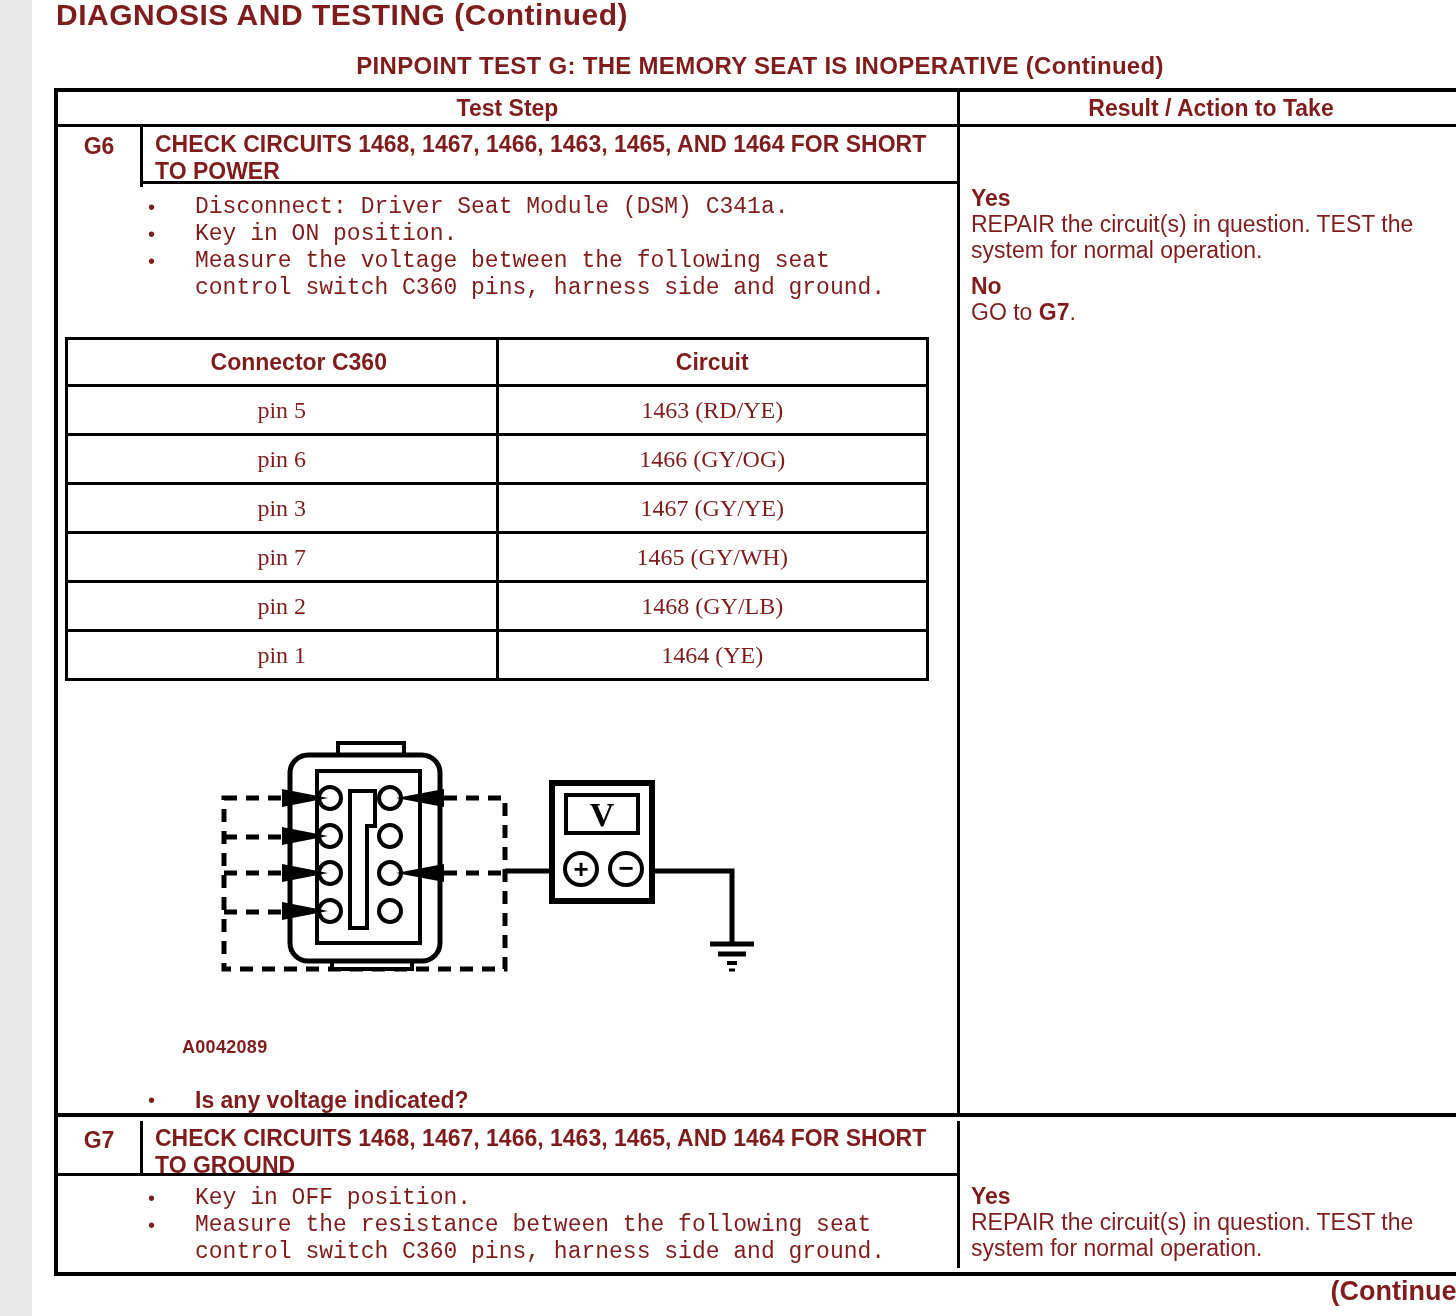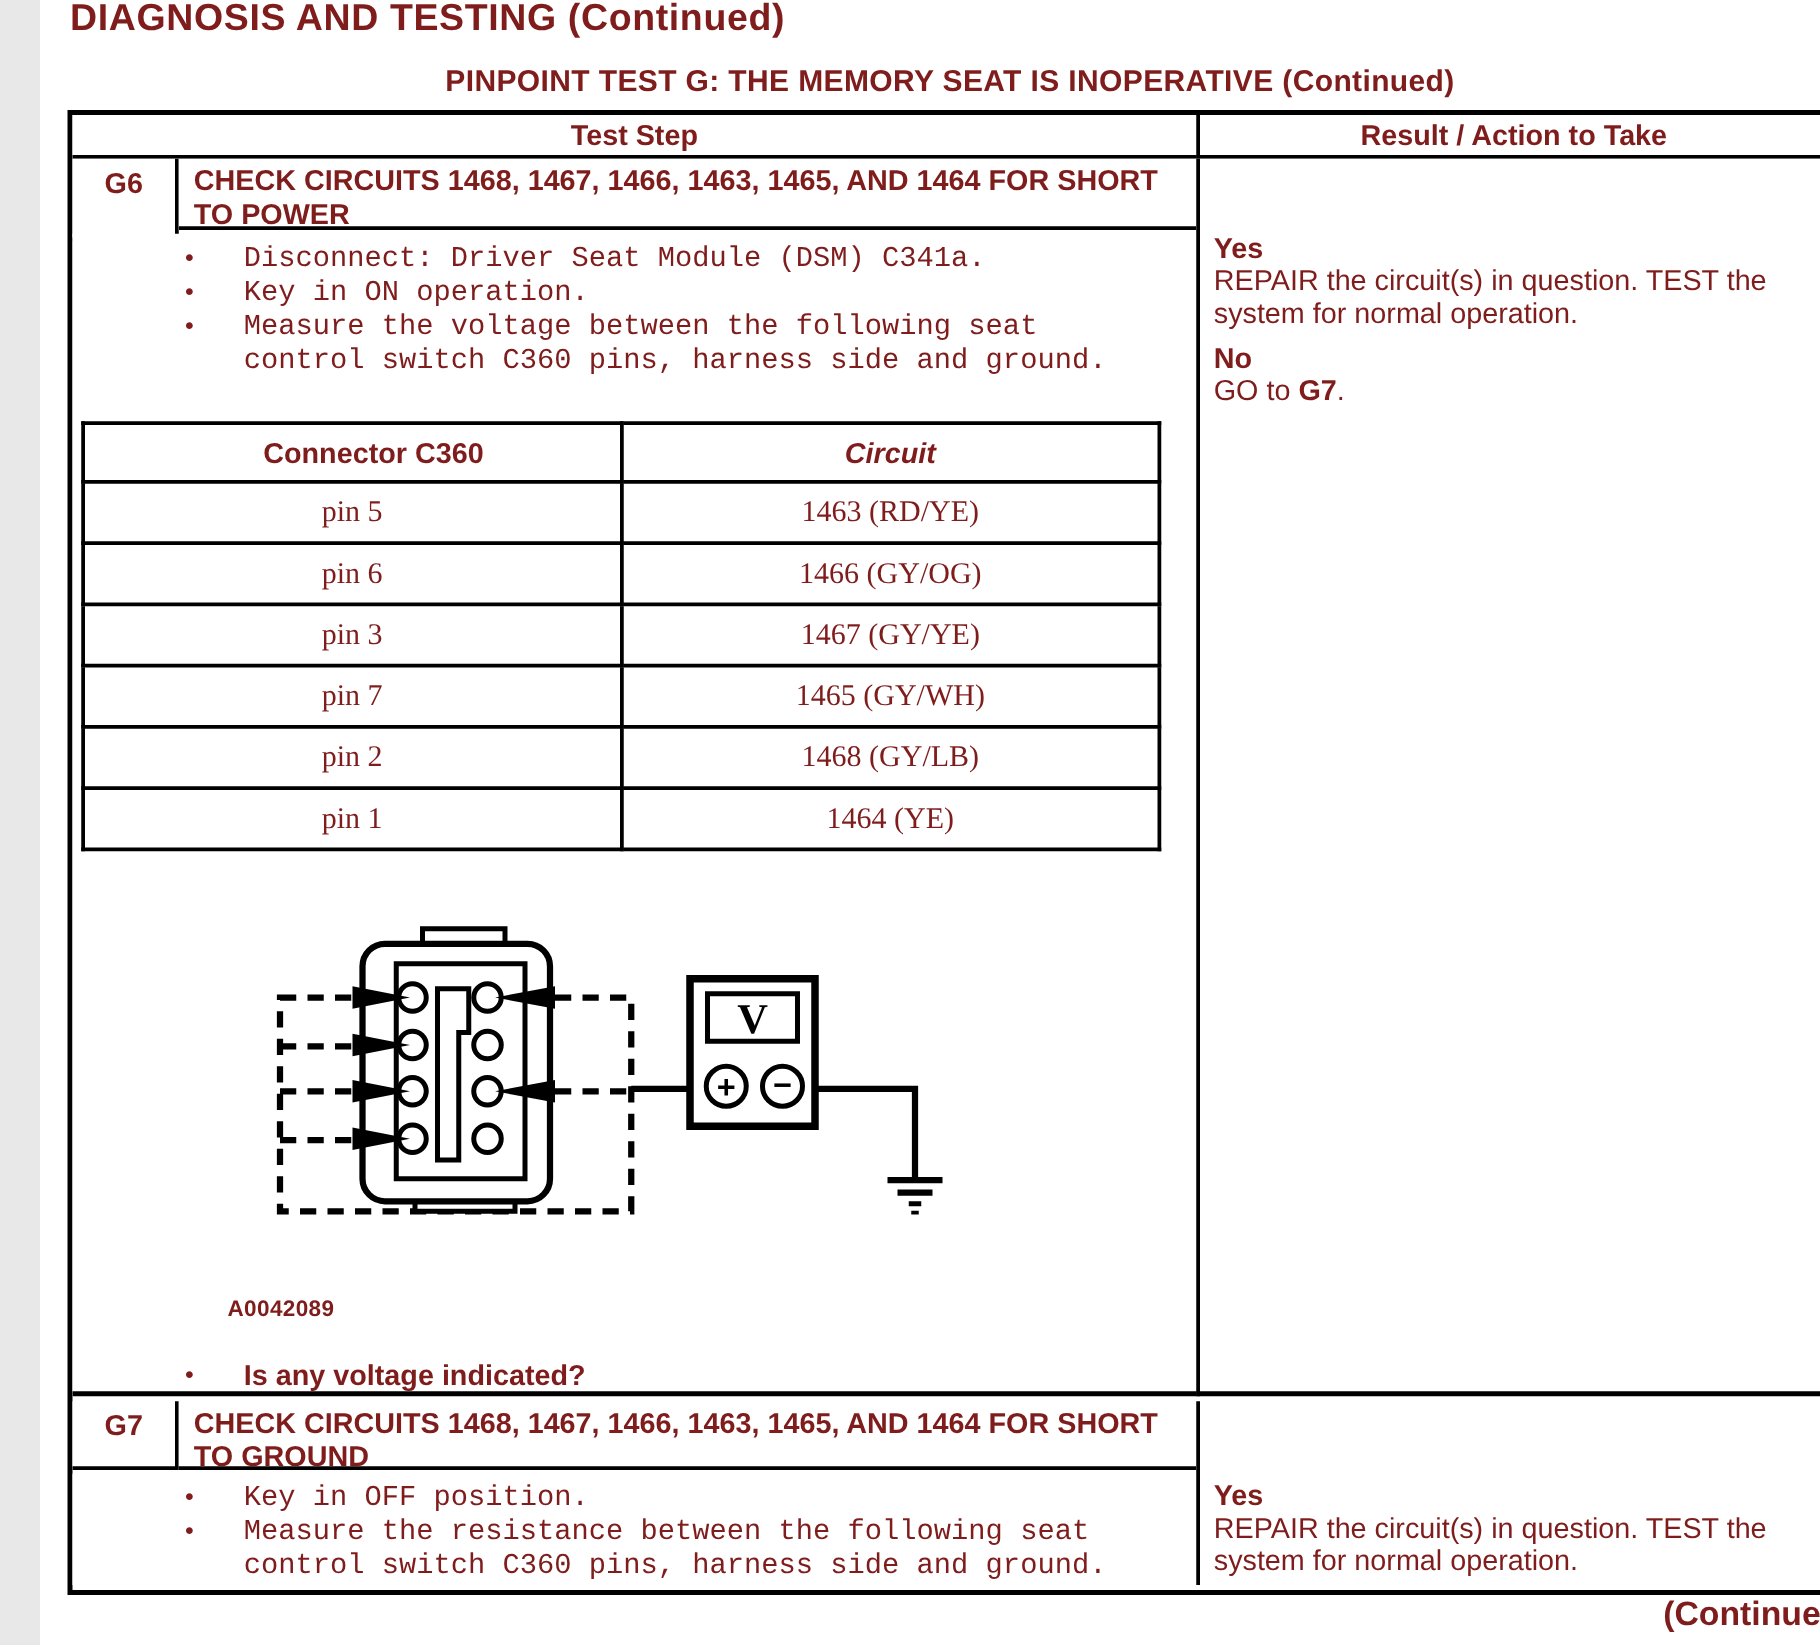--- a/index.html
+++ b/index.html
@@ -48,21 +48,21 @@
 
   .pin-table{
     position:absolute;left:7px;top:150px;width:864px;border-collapse:collapse;
   }
   .pin-table th,.pin-table td{
     border:3px solid #000;text-align:center;vertical-align:middle;
   }
   .pin-table th{height:42px;font-size:23px;font-weight:bold;font-family:"Liberation Sans",sans-serif;}
   .pin-table td{height:44px;font-size:24px;font-weight:normal;font-family:"Liberation Serif",serif;}
   .pin-table .c1{width:50%;padding-left:35px;}
-  .pin-table .c2{width:50%;font-style:italic;}
+  .pin-table .c2{width:50%;}
 
   .figure-svg{position:absolute;left:124px;top:536px;}
   .figure-id{position:absolute;left:124px;top:850px;font-size:18px;font-weight:bold;letter-spacing:.3px;}
   .question{position:absolute;left:88px;top:900px;display:flex;font-size:23px;font-weight:bold;line-height:27px;}
   .question .dot{font-weight:normal;}
 
   .res-label{font-weight:bold;}
   .res-gap{height:10px;}
   .footer-continued{
     position:absolute;right:6px;top:1276px;font-size:27px;font-weight:bold;
@@ -86,21 +86,21 @@
 
     <div class="cell" id="g6-content">
 
       <div class="bullets" id="g6-bullets">
         <div class="bullet-row">
           <span class="dot">•</span>
           <span class="bullet-text">Disconnect: Driver Seat Module (DSM) C341a.</span>
         </div>
         <div class="bullet-row">
           <span class="dot">•</span>
-          <span class="bullet-text">Key in ON operation.</span>
+          <span class="bullet-text">Key in ON position.</span>
         </div>
         <div class="bullet-row">
           <span class="dot">•</span>
           <span class="bullet-text">Measure the voltage between the following seat control switch C360 pins, harness side and ground.</span>
         </div>
       </div>
 
       <table class="pin-table">
         <tbody>
             <tr>

